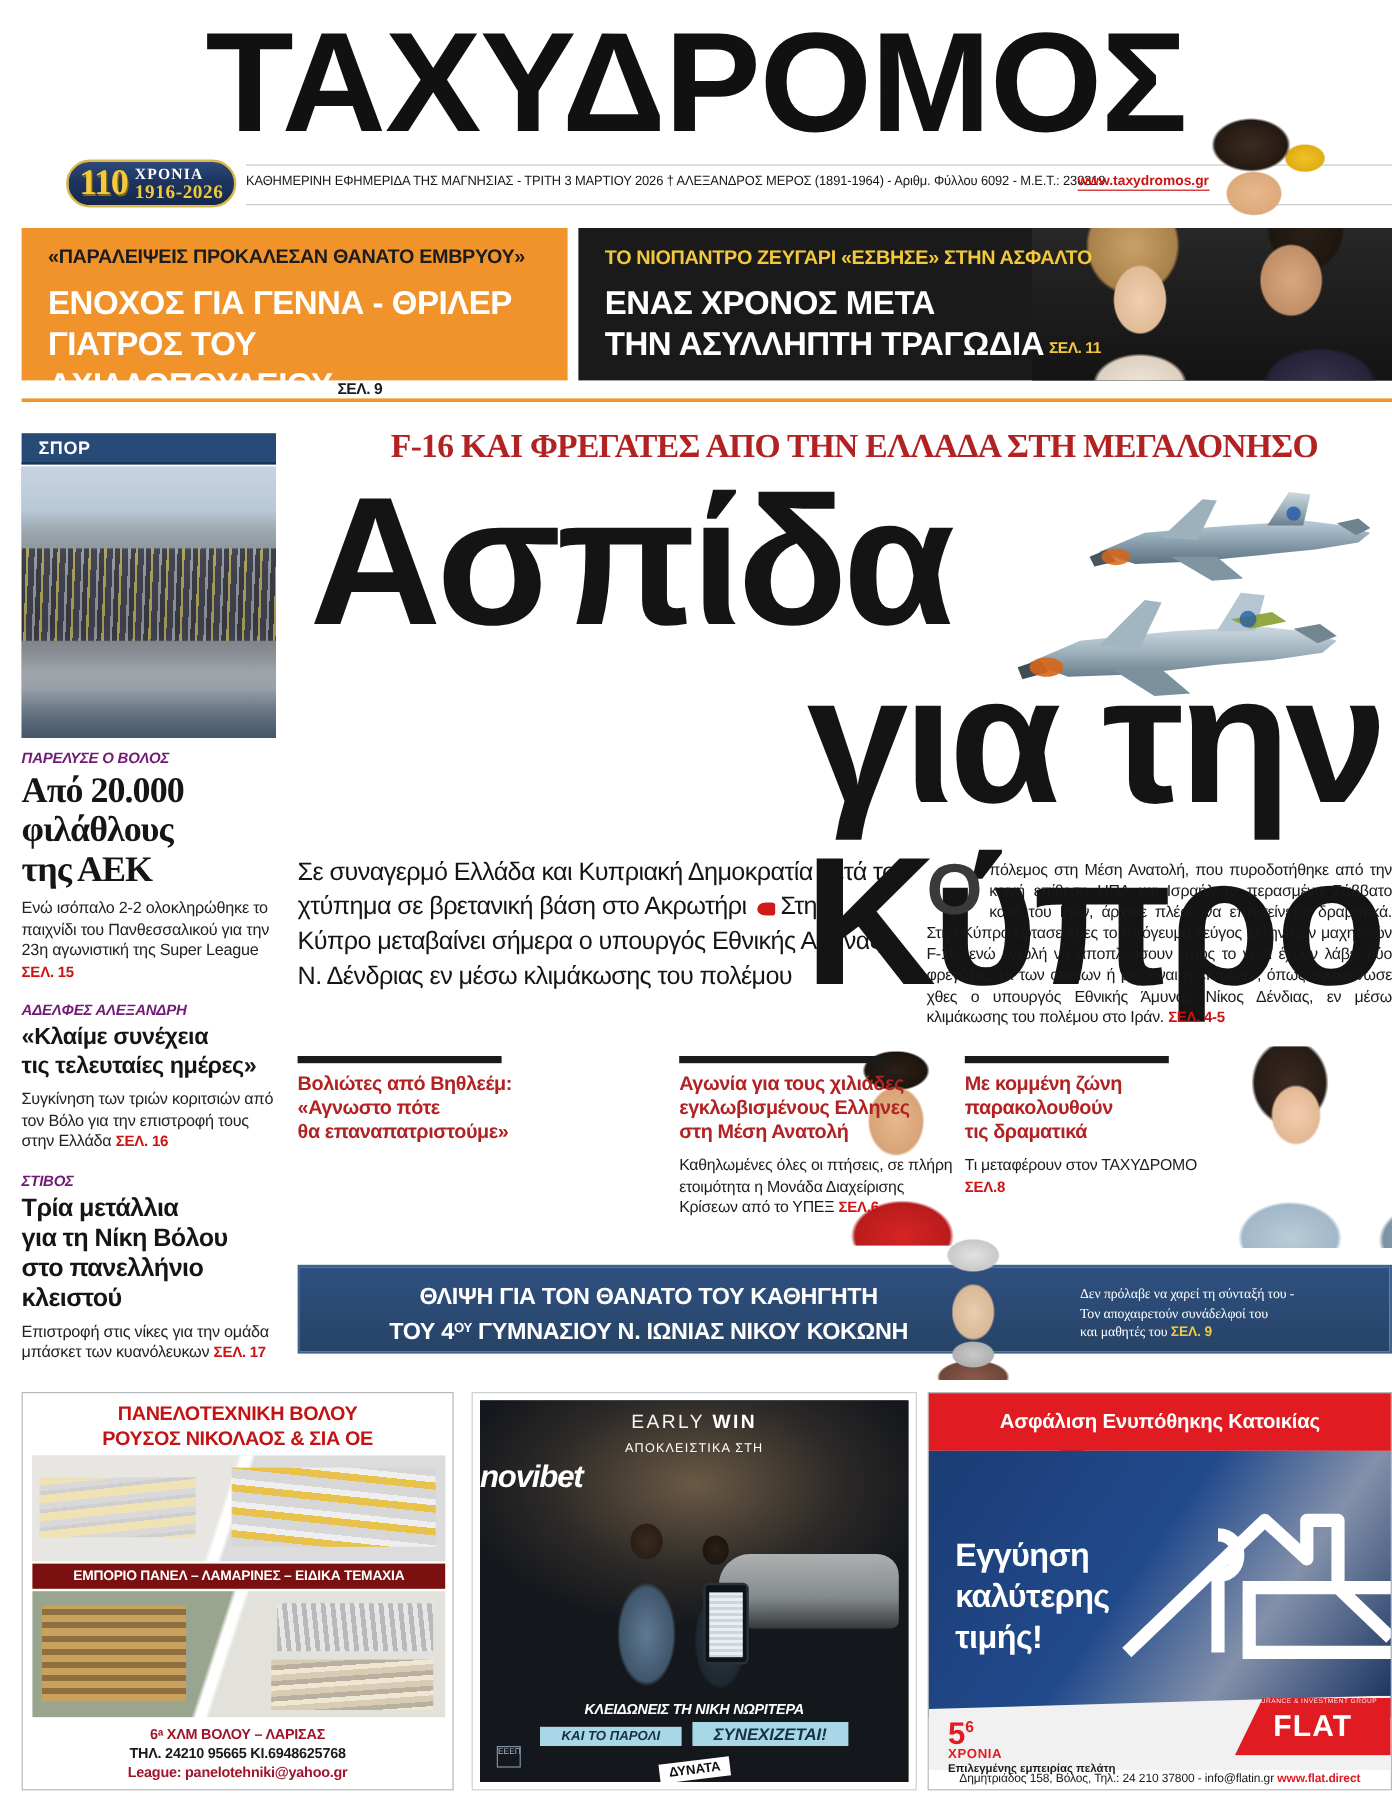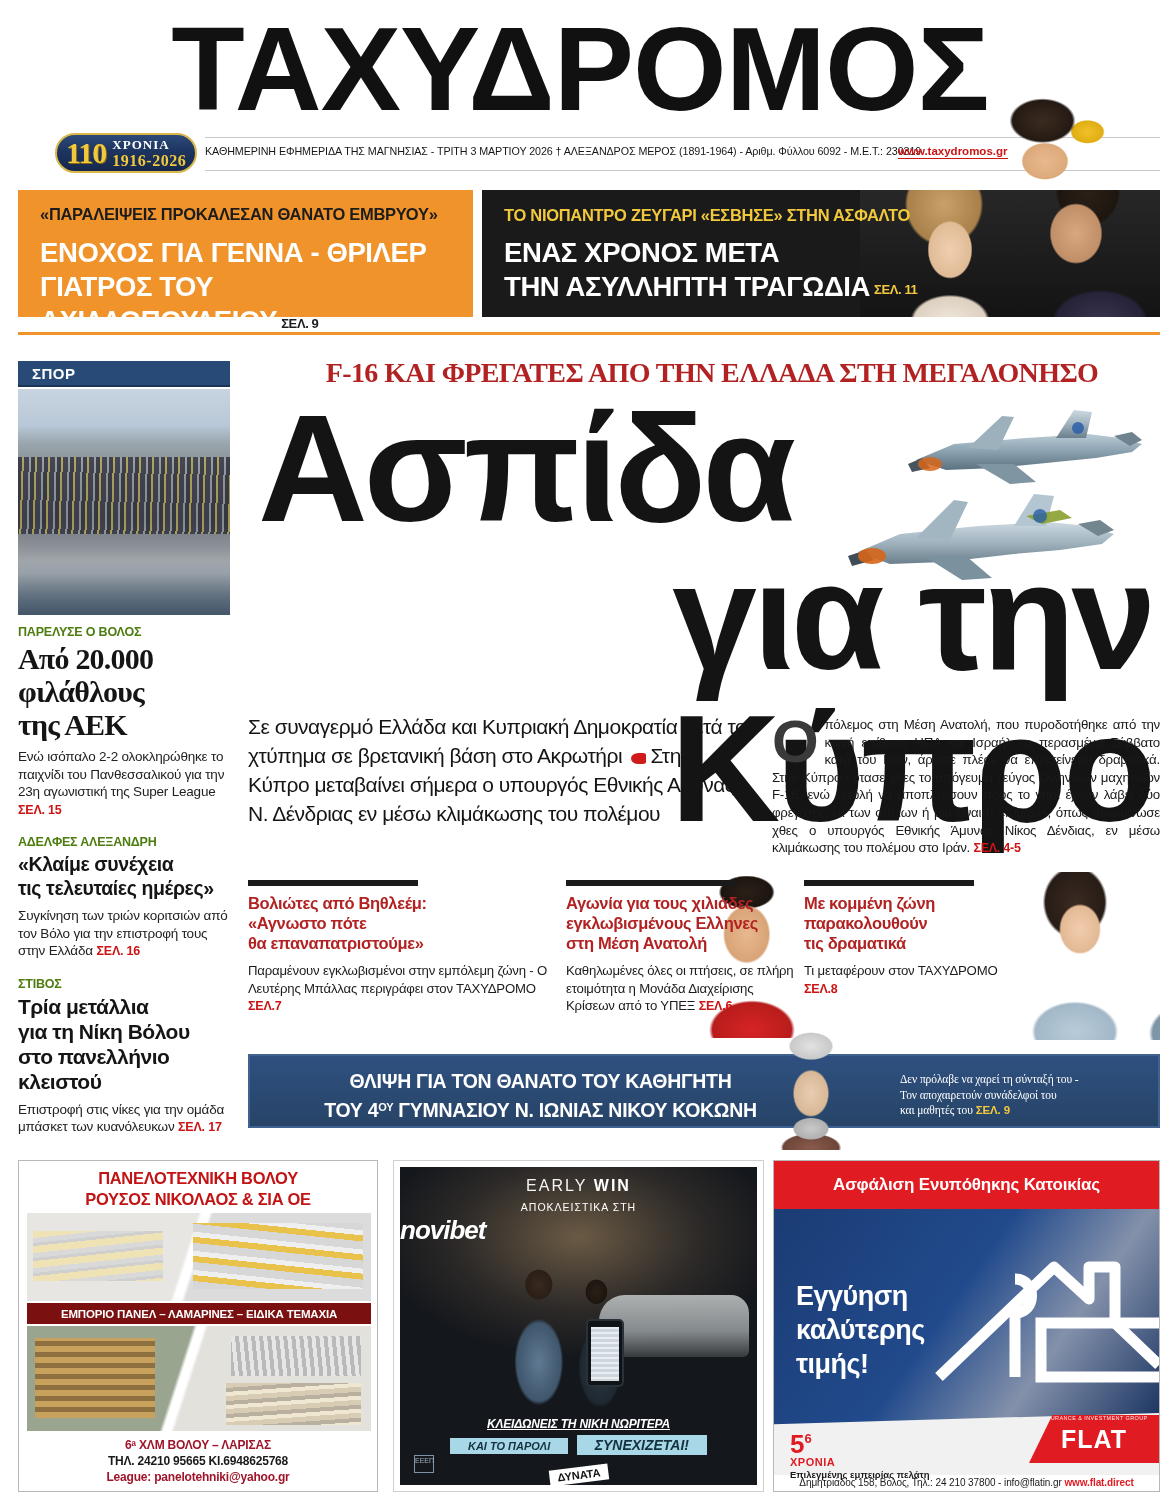--- a/index.html
+++ b/index.html
@@ -136,21 +136,21 @@
     content:""; position:absolute; left:0; top:30%; width:100%; height:34%;
     background:
       repeating-linear-gradient(92deg, rgba(25,25,35,0.75) 0 4px, rgba(210,180,40,0.55) 4px 6px, rgba(40,40,55,0.8) 6px 11px, rgba(180,180,190,0.35) 11px 13px);
     opacity:0.9;
   }
   .sidebar-photo::after {
     content:""; position:absolute; left:0; bottom:0; width:100%; height:24%;
     background: linear-gradient(180deg, rgba(150,160,170,0.2), rgba(60,80,100,0.85));
   }
   .sb-kicker {
-    margin-top:10px; font-size:12.5px; font-weight:700; color:#4d7c0f; letter-spacing:-0.2px;
+    margin-top:10px; font-size:12.5px; font-weight:700; color:#701a75; letter-spacing:-0.2px;font-style:italic;
   }
   .sb-head {
     font-size:30px; font-weight:700; color:#151515; line-height:33px;
     letter-spacing:-0.8px; margin-top:3px;
     font-family:"Liberation Serif","DejaVu Serif",serif;
   }
   .sb-head.sans { font-family:"Liberation Sans","DejaVu Sans",sans-serif; font-size:21px; line-height:25px; letter-spacing:-0.5px; }
   .sb-quote {
     font-size:19.5px; font-weight:700; color:#151515; line-height:24px;
     letter-spacing:-0.4px; margin-top:3px;
@@ -343,21 +343,21 @@
   .ad2 .phone {
     position:absolute; left:186px; top:152px; width:38px; height:68px;
     background:#0f1418; border:2px solid #2a3138; border-radius:5px;
   }
   .ad2 .phone::after {
     content:""; position:absolute; left:3px; top:6px; right:3px; bottom:4px;
     background: repeating-linear-gradient(180deg,#e9eef2 0 2px,#cdd6dd 2px 5px);
   }
   .ad2 .l1 {
     position:absolute; left:0; top:250px; width:100%; text-align:center;
-    color:#fff; font-size:12px; font-weight:700; font-style:italic; letter-spacing:-0.2px;text-decoration:underline;
+    color:#fff; font-size:12px; font-weight:700; font-style:italic; letter-spacing:-0.2px;
   }
   .ad2 .l2 {
     position:absolute; left:0; top:268px; width:100%; text-align:center;
   }
   .ad2 .l2 .chip {
     display:inline-block; background:#a8d8e8; color:#14313d; font-weight:700;
     font-size:11px; padding:2px 18px; font-style:italic; margin:0 2px;
   }
   .ad2 .l2 .chip.big { font-size:14px; }
   .ad2 .tag {
@@ -555,24 +555,20 @@
 
   <div class="substories">
 
     <div class="sub sub1">
       <div class="barline"></div>
       <h3>
         <span>Βολιώτες από Βηθλεέμ:</span><br>
         <span>«Αγνωστο πότε</span><br>
         <span>θα επαναπατριστούμε»</span>
       </h3>
-      <p>
-        <span>Παραμένουν εγκλωβισμένοι στην εμπόλεμη ζώνη - Ο Λευτέρης Μπάλλας περιγράφει στον ΤΑΧΥΔΡΟΜΟ</span>
-        <span class="sel-red">ΣΕΛ.7</span>
-      </p>
       <div class="sub-photo photo-man1"></div>
     </div>
 
     <div class="sub sub2">
       <div class="barline"></div>
       <h3>
         <span>Αγωνία για τους χιλιάδες</span><br>
         <span>εγκλωβισμένους Ελληνες</span><br>
         <span>στη Μέση Ανατολή</span>
       </h3>

